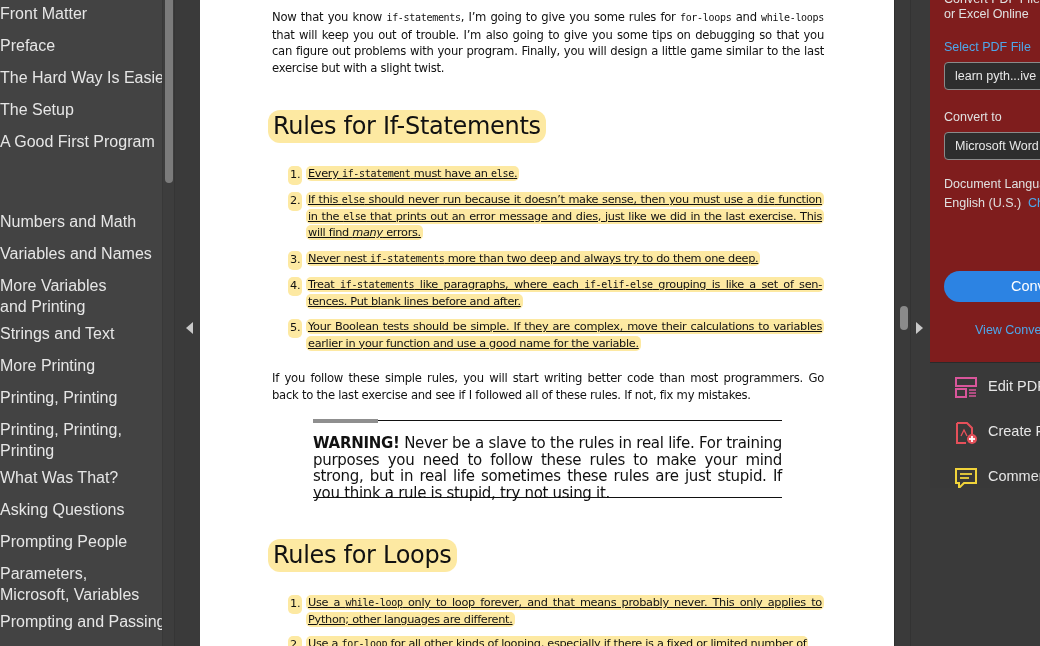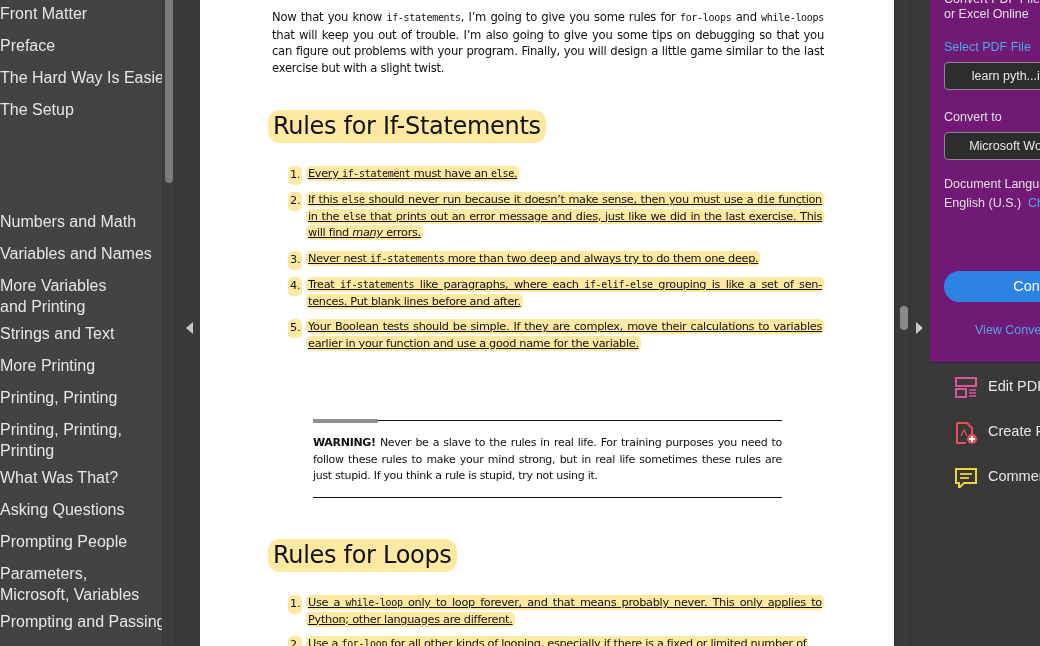--- a/index.html
+++ b/index.html
@@ -17,47 +17,48 @@
   .mono { font-family:"DejaVu Sans Mono", monospace; font-size:10px; letter-spacing:-0.3px; }
   .hl { background:#fde9a2; border-radius:5px; padding:1px 2px; box-decoration-break:clone; -webkit-box-decoration-break:clone; }
   .h2 { position:absolute; left:68px; font-size:24px; color:#111; font-family:"DejaVu Sans", sans-serif; letter-spacing:-0.3px; background:#fde9a2; border-radius:12px; padding:1px 5px 2px 5px; line-height:30px; }
   .li { position:absolute; left:88px; width:536px; font-size:11.3px; line-height:16.5px; color:#111; font-family:"DejaVu Sans", sans-serif; letter-spacing:-0.3px; }
   .li .num { position:absolute; left:0; top:0; }
   .li .txt { display:block; margin-left:18px; text-align:justify;text-decoration:underline; }
   #warning-box { position:absolute; left:113px; top:420px; width:469px; height:78px; }
   #warning-top { position:absolute; left:0; top:0; width:469px; height:1px; background:#111; }
   #warning-accent { position:absolute; left:0; top:-1px; width:65px; height:4px; background:#8f8f8f; }
   #warning-bottom { position:absolute; left:0; top:77px; width:469px; height:1px; background:#111; }
-  #warning-text { position:absolute; left:0; top:15px; width:469px; font-size:11px; line-height:16.7px; color:#111; font-family:"DejaVu Sans", sans-serif; letter-spacing:-0.3px; text-align:justify; }
+  #warning-text { position:absolute; left:0; top:15px; width:469px; font-size:15px; line-height:16.7px; color:#111; font-family:"DejaVu Sans", sans-serif; letter-spacing:-0.3px; text-align:justify; }
   
   #right-gutter { position:absolute; left:894px; top:0; width:36px; height:646px; background:#3a3a3a; border-left:1px solid #2f2f2f; }
   #doc-scroll-thumb { position:absolute; left:900px; top:306px; width:8px; height:24px; background:#8a8a8a; border-radius:4px; }
   #right-gutter-line { position:absolute; left:910px; top:0; width:1px; height:646px; background:#333; }
   #collapse-right { position:absolute; left:916px; top:322px; width:0; height:0; border-top:6px solid transparent; border-bottom:6px solid transparent; border-left:7px solid #c8c8c8; cursor:pointer; }
   
-  #tools { position:absolute; left:930px; top:0; width:110px; height:488px; background:#701a75; overflow:hidden;text-align:right; }
+  #tools { position:absolute; left:930px; top:0; width:110px; height:488px; background:#7f1d1d; overflow:hidden; }
   .tp-text { position:absolute; left:14px; color:#e0e0e0; font-size:12.5px; line-height:17px; white-space:nowrap; }
   .tp-link { color:#4ea7ea; }
   .tp-field { position:absolute; left:14px; width:110px; height:28px; border:1px solid #8a8a8a; border-radius:4px; box-sizing:border-box; color:#e8e8e8; font-size:12.5px; line-height:26px; padding-left:10px; white-space:nowrap; overflow:hidden; background:#2d2d2d; }
   #convert-btn { position:absolute; left:14px; top:271px; width:120px; height:31px; background:#2c83e3; border-radius:16px; color:#fff; font-size:14.5px; line-height:31px; padding-left:67px; box-sizing:border-box; white-space:nowrap; overflow:hidden; }
   #tools-list { position:absolute; left:0; top:362px; width:110px; height:218px; background:#393939; border-top:1px solid #2a2a2a; }
   .tool { position:absolute; left:0; width:110px; height:34px; }
   .tool .ico { position:absolute; left:24px; top:6px; width:24px; height:24px; }
   .tool .lbl { position:absolute; left:58px; top:8px; color:#e6e6e6; font-size:14.5px; white-space:nowrap; }
   #tools-footer { position:absolute; left:0; top:580px; width:110px; height:66px; background:#393939; border-top:1px solid #2a2a2a; }
   #acrobat-pro { position:absolute; left:38px; top:22px; color:#9a9a9a; font-size:13.5px; white-space:nowrap; }
 </style>
 </head>
 <body>
 
 <div id="bookmarks">
   <div class="bm" style="top:3px">Front Matter</div>
   <div class="bm" style="top:35px">Preface</div>
   <div class="bm" style="top:67px">The Hard Way Is Easier</div>
   <div class="bm" style="top:99px">The Setup</div>
+  <div class="bm" style="top:131px">A Good First Program</div>
   <div class="bm" style="top:211px">Numbers and Math</div>
   <div class="bm" style="top:243px">Variables and Names</div>
   <div class="bm" style="top:275px;white-space:pre-line">More Variables
 and Printing</div>
   <div class="bm" style="top:323px">Strings and Text</div>
   <div class="bm" style="top:355px">More Printing</div>
   <div class="bm" style="top:387px">Printing, Printing</div>
   <div class="bm" style="top:419px;white-space:pre-line">Printing, Printing,
 Printing</div>
   <div class="bm" style="top:467px">What Was That?</div>
@@ -95,20 +96,21 @@
   <div class="li" style="top:277px">
       <span class="num hl">4.</span>
       <span class="txt"><span class="hl"><span>Treat </span><span class="mono">if-statements</span><span> like paragraphs, where each </span><span class="mono">if-elif-else</span><span> grouping is like a set of sen-tences.  Put blank lines before and after.</span></span></span>
     </div>
 
   <div class="li" style="top:319px">
       <span class="num hl">5.</span>
       <span class="txt"><span class="hl">Your Boolean tests should be simple.  If they are complex, move their calculations to variables earlier in your function and use a good name for the variable.</span></span>
     </div>
 
+  <div class="para" style="top:370px">If you follow these simple rules, you will start writing better code than most programmers.  Go back to the last exercise and see if I followed all of these rules.  If not, fix my mistakes.</div>
 
   <div id="warning-box">
     <div id="warning-top"></div>
     <div id="warning-accent"></div>
     <div id="warning-text"><b>WARNING!</b><span> Never be a slave to the rules in real life.  For training purposes you need to follow these rules to make your mind strong, but in real life sometimes these rules are just stupid.  If you think a rule is stupid, try not using it.</span></div>
     <div id="warning-bottom"></div>
   </div>
 
   <div class="h2" style="top:539px">Rules for Loops</div>
 

